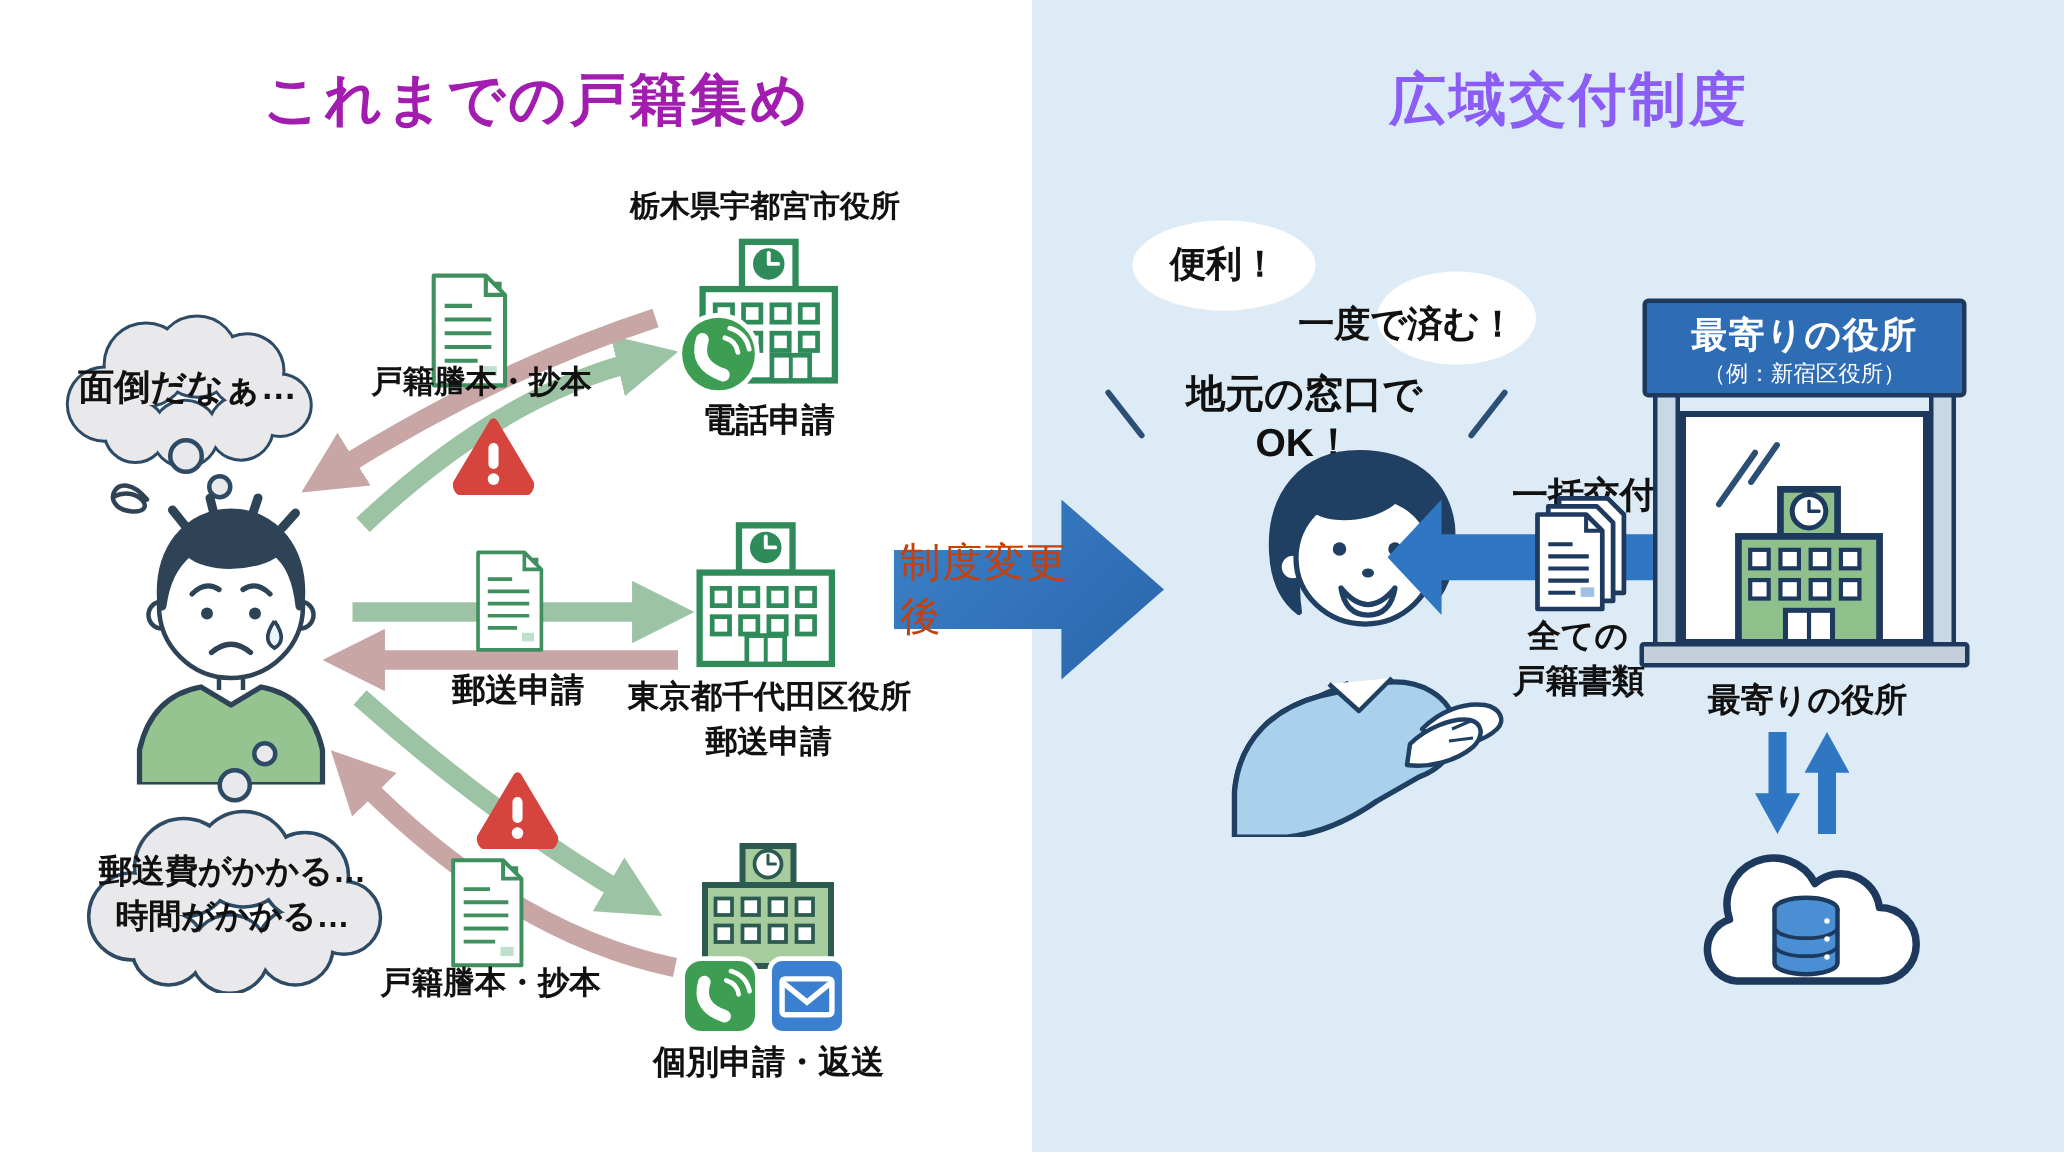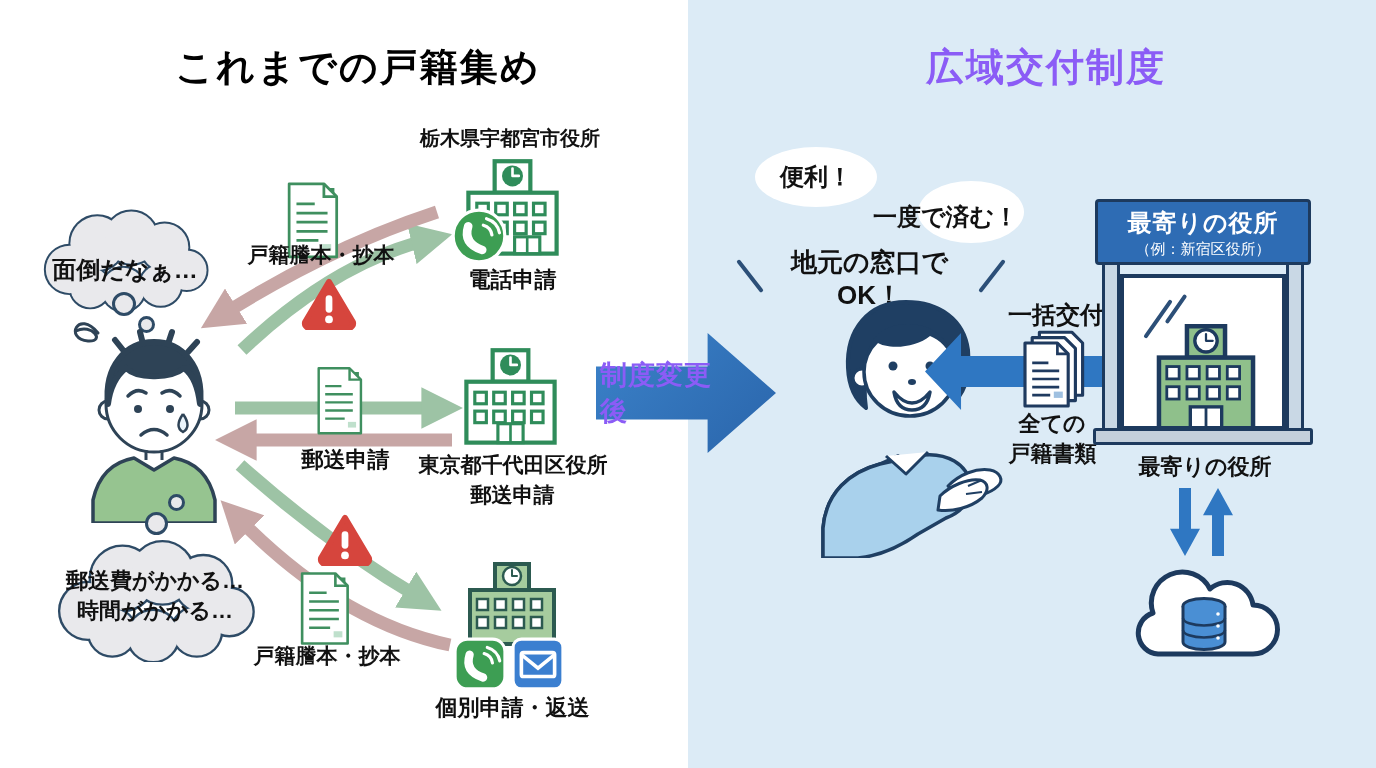--- a/index.html
+++ b/index.html
@@ -1,31 +1,31 @@
 <!DOCTYPE html>
 <html><head>
 <meta charset="utf-8">
 <style>
   html,body{margin:0;padding:0;background:#fff;}
   .stage{position:relative;width:1376px;height:768px;overflow:hidden;
          font-family:"Liberation Sans","DejaVu Sans",sans-serif;background:#ffffff;}
   .abs{position:absolute;}
   .right-bg{left:688px;top:0;width:688px;height:768px;background:#dcebf6;}
   .lbl{font-weight:bold;color:#111;text-align:center;line-height:1.25;}
-  .title-left{left:168px;top:44px;width:380px;font-size:38px;font-weight:bold;color:#000000;letter-spacing:2px;}
+  .title-left{left:168px;top:44px;width:380px;font-size:38px;font-weight:bold;color:#a21caf;letter-spacing:2px;}
   .title-right{left:916px;top:44px;width:260px;font-size:38px;font-weight:bold;color:#8b5cf6;letter-spacing:2px;}
   .bubble-text{position:absolute;width:100%;text-align:center;font-weight:bold;color:#111;}
   .tail-dot{border-radius:50%;background:#e9e9ec;border:3px solid #2e4b66;}
   .w-ellipse{background:#ffffff;border-radius:50%;}
   .slash{width:4px;background:#2c4f78;border-radius:2px;}
   .transition-arrow{left:596px;top:333px;width:180px;height:120px;
      background:linear-gradient(135deg,#3b82c9,#2a65ab);
      clip-path:polygon(0 28%,62% 28%,62% 0,100% 50%,62% 100%,62% 72%,0 72%);}
   .transition-label{left:600px;top:333px;width:112px;height:120px;display:flex;align-items:center;justify-content:center;
-     color:#8b5cf6;font-size:27px;font-weight:bold;letter-spacing:1px;}
+     color:#c2410c;font-size:27px;font-weight:normal;letter-spacing:1px;}
   .blue-left-arrow{left:925px;top:333px;width:212px;height:77px;background:#2f77c2;
      clip-path:polygon(0 50%,17% 0,17% 30%,100% 30%,100% 70%,17% 70%,17% 100%);}
   .arrow-down{left:1170px;top:488px;width:30px;height:68px;background:#2f77c2;
      clip-path:polygon(50% 100%,0 60%,30% 60%,30% 0,70% 0,70% 60%,100% 60%);}
   .arrow-up{left:1203px;top:488px;width:30px;height:68px;background:#2f77c2;
      clip-path:polygon(50% 0,100% 40%,70% 40%,70% 100%,30% 100%,30% 40%,0 40%);}
   .sign{left:1095px;top:199px;width:216px;height:66px;background:#2e6cb4;border:3px solid #1d3a5e;border-radius:4px;
         box-sizing:border-box;color:#fff;text-align:center;}
   .sign-l1{font-size:24px;font-weight:bold;margin-top:5px;letter-spacing:1px;}
   .sign-l2{font-size:15px;margin-top:1px;}
@@ -78,21 +78,21 @@
         <circle cx="50" cy="85" r="30"></circle>
           <circle cx="85" cy="52" r="34"></circle>
           <circle cx="128" cy="45" r="33"></circle>
         <circle cx="170" cy="57" r="30"></circle>
           <circle cx="198" cy="86" r="25"></circle>
           <circle cx="165" cy="105" r="26"></circle>
         <circle cx="118" cy="110" r="27"></circle>
           <circle cx="76" cy="108" r="25"></circle>
       </g>
     </svg>
-    <div class="bubble-text" style="top:42px;font-size:24px;margin-top:12px;">面倒だなぁ…</div>
+    <div class="bubble-text" style="top:42px;font-size:24px;">面倒だなぁ…</div>
   </div>
   <div class="abs tail-dot" style="left:112px;top:292px;width:18px;height:18px;"></div>
   <div class="abs tail-dot" style="left:138px;top:316px;width:11px;height:11px;"></div>
 
   <svg class="abs" style="left:68px;top:308px;" width="172" height="215" viewBox="0 0 172 215">
     <path d="M30 25 c-20 -24 -34 6 -10 8 c18 1 4 -18 -12 -10" fill="none" stroke="#2e4356" stroke-width="3" stroke-linecap="round"></path>
     <circle cx="40" cy="102" r="9" fill="#fff" stroke="#2e4356" stroke-width="3"></circle>
     <circle cx="132" cy="102" r="9" fill="#fff" stroke="#2e4356" stroke-width="3"></circle>
     <circle cx="86" cy="96" r="48" fill="#fff" stroke="#2e4356" stroke-width="3"></circle>
     <path d="M40 96 C36 58 58 34 86 34 C114 34 136 58 132 96 C130 78 124 66 116 60 C104 70 70 72 58 60 C48 68 42 80 40 96 Z
@@ -256,21 +256,21 @@
     <path d="M10 17 L26 30 L42 17" fill="none" stroke="#fff" stroke-width="3.5"></path>
   </svg>
   <div class="abs lbl" style="left:425px;top:694px;width:175px;font-size:22px;">個別申請・返送</div>
 
   <div class="abs transition-arrow"></div>
   <div class="abs transition-label">制度変更後</div>
 
   <div class="abs w-ellipse" style="left:755px;top:147px;width:122px;height:60px;"></div>
   <div class="abs lbl" style="left:760px;top:162px;width:112px;font-size:24px;">便利！</div>
   <div class="abs w-ellipse" style="left:918px;top:181px;width:106px;height:62px;"></div>
-  <div class="abs lbl" style="left:858px;top:202px;width:160px;font-size:24px;text-align:right;">一度で済む！</div>
+  <div class="abs lbl" style="left:858px;top:202px;width:160px;font-size:24px;">一度で済む！</div>
   <div class="abs lbl" style="left:762px;top:246px;width:215px;font-size:26px;">地元の窓口でOK！</div>
   <div class="abs slash" style="left:748px;top:256px;height:40px;transform:rotate(-38deg);"></div>
   <div class="abs slash" style="left:990px;top:256px;height:40px;transform:rotate(38deg);"></div>
 
   <svg class="abs" style="left:798px;top:290px;" width="215" height="268" viewBox="0 0 215 268">
     <path d="M108 12 C70 12 48 40 50 78 C51 100 60 112 68 118 C64 92 70 70 84 58 C102 68 132 64 144 50 C154 62 160 82 158 110 C166 102 172 86 170 60 C166 30 142 12 108 12 Z" fill="#1f3f63" stroke="#1f3f63" stroke-width="4" stroke-linejoin="round"></path>
     <circle cx="64" cy="88" r="9" fill="#fff" stroke="#1f3f63" stroke-width="3"></circle>
     <ellipse cx="112" cy="82" rx="46" ry="44" fill="#fff" stroke="#1f3f63" stroke-width="3.5"></ellipse>
     <path d="M68 70 C70 48 86 34 110 34 C134 34 152 48 156 72 C150 58 142 50 132 46 C118 58 90 60 78 52 C72 58 69 64 68 70 Z" fill="#1f3f63"></path>
     <circle cx="95" cy="76" r="4.5" fill="#1f3f63"></circle>
@@ -279,21 +279,21 @@
     <path d="M96 102 q18 22 36 0 q-3 18 -18 18 q-15 0 -18 -18 Z" fill="#fff" stroke="#1f3f63" stroke-width="3.5" stroke-linejoin="round"></path>
     <path d="M25 268 L25 238 C28 202 52 182 82 174 L100 166 L118 176 C126 170 134 168 142 170" fill="#a9d1ec" stroke="#1f3f63" stroke-width="3.5"></path>
     <path d="M25 268 L25 238 C28 202 52 182 82 174 L118 166 C150 160 170 176 172 194 C174 210 164 222 148 228 L120 244 C100 258 80 266 60 268 Z" fill="#a9d1ec" stroke="#1f3f63" stroke-width="3.5" stroke-linejoin="round"></path>
     <path d="M88 166 L108 184 L130 162" fill="#fff" stroke="#1f3f63" stroke-width="3" stroke-linejoin="round"></path>
     <path d="M150 196 C162 184 178 178 192 180 C202 182 206 190 200 196 C192 204 176 208 164 208 Z" fill="#fff" stroke="#1f3f63" stroke-width="3" stroke-linejoin="round"></path>
     <path d="M140 220 C154 222 172 218 184 208 C192 200 190 192 182 190 C170 188 152 196 142 206 Z" fill="#fff" stroke="#1f3f63" stroke-width="3" stroke-linejoin="round"></path>
     <path d="M170 196 l14 -6 M168 204 l16 -2" stroke="#1f3f63" stroke-width="2" fill="none"></path>
   </svg>
 
   <div class="abs blue-left-arrow"></div>
-  <div class="abs lbl" style="left:1006px;top:300px;width:100px;font-size:24px;">一括交付</div>
+  <div class="abs lbl" style="left:1006px;top:316px;width:100px;font-size:24px;">一括交付</div>
   <svg class="abs" style="left:1016px;top:328px;" width="72" height="84" viewBox="0 0 80 92">
     <g fill="#fff" stroke="#1f3a5f" stroke-width="3.5" stroke-linejoin="round">
       <path d="M26 4 h36 l12 12 v58 h-48 z"></path>
       <path d="M18 10 h36 l12 12 v58 h-48 z"></path>
       <path d="M10 16 h36 l12 12 v58 h-48 z"></path>
     </g>
     <path d="M46 16 v12 h12" fill="none" stroke="#1f3a5f" stroke-width="3"></path>
     <g stroke="#1f3a5f" stroke-width="3">
         <path d="M18 38 h18 M18 47 h30 M18 56 h30 M18 65 h30 M18 74 h20"></path>
       </g>

